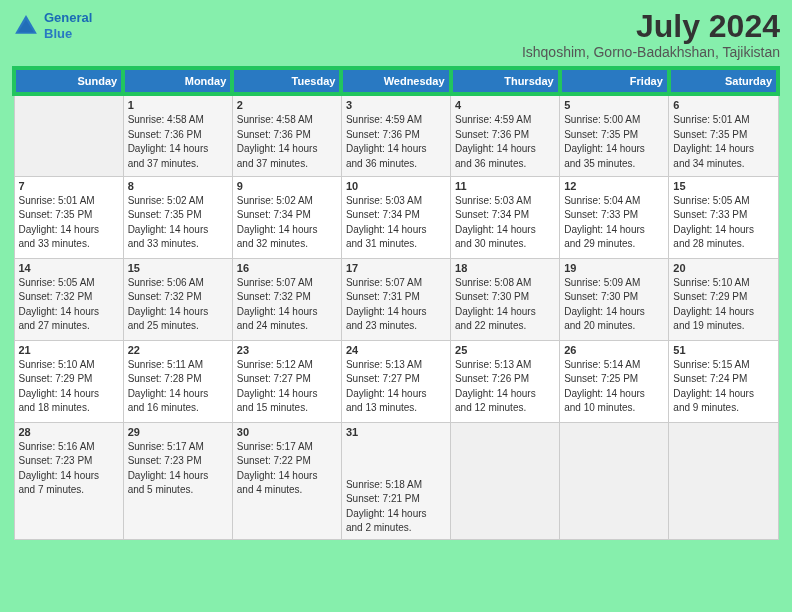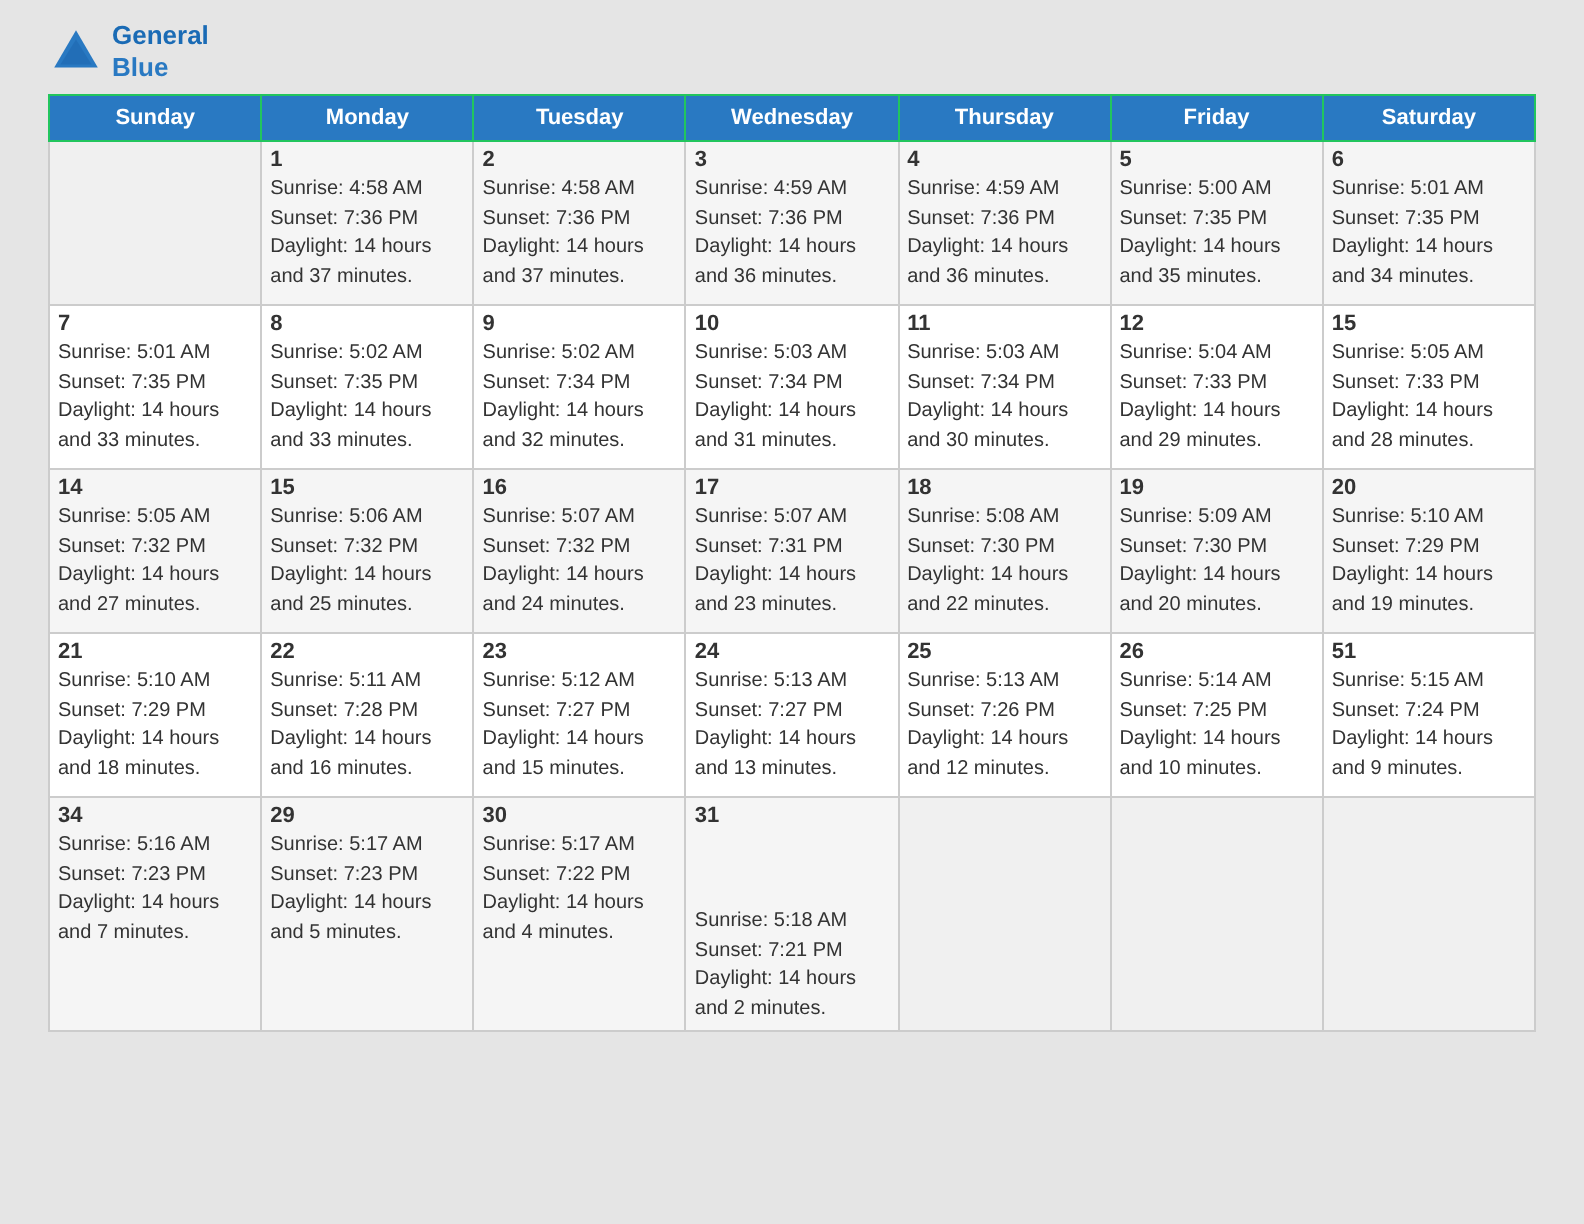--- a/index.html
+++ b/index.html
@@ -6,22 +6,22 @@
     body {
       font-family: Arial, sans-serif;
       background: #fff;
       width: 792px;
       height: 612px;
       overflow: hidden;
     }
     .page {
       width: 792px;
       height: 612px;
-      padding: 10px 24px;
-      background: #e5e5e5;
+      padding: 10px 12px;
+      background: #86efac;
     }
     .header {
       display: flex;
       justify-content: space-between;
       align-items: flex-start;
       margin-bottom: 6px;
     }
     .logo {
       display: flex;
       align-items: center;
@@ -58,22 +58,22 @@
       width: 100%;
       border-collapse: collapse;
       table-layout: fixed;
     }
     thead tr th {
       background-color: #2979c2;
       color: #fff;
       font-size: 11px;
       font-weight: bold;
       padding: 5px 4px;
-      text-align: center;
-      border: 1px solid #22c55e;
+      text-align: right;
+      border: 4px solid #22c55e;
     }
     tbody tr td {
       vertical-align: top;
       border: 1px solid #ccc;
       padding: 3px 4px;
       font-size: 9.5px;
       color: #333;
       height: 82px;
     }
     tbody tr:nth-child(odd) td {
@@ -106,20 +106,22 @@
       <svg class="logo-icon" viewBox="0 0 36 36">
         <polygon points="18,4 32,28 4,28" fill="#2979c2"></polygon>
         <polygon points="18,10 28,26 8,26" fill="#1a60a8" opacity="0.4"></polygon>
       </svg>
       <div class="logo-text">
         <div><span>General</span></div>
         <div><span style="color:#2979c2">Blue</span></div>
       </div>
     </div>
     <div class="title-block">
+      <div class="month-year">July 2024</div>
+      <div class="location">Ishqoshim, Gorno-Badakhshan, Tajikistan</div>
     </div>
   </div>
 
   <table>
     <thead>
       <tr>
         <th>Sunday</th>
         <th>Monday</th>
         <th>Tuesday</th>
         <th>Wednesday</th>
@@ -322,21 +324,21 @@
           <td>
             <span class="day-number">51</span>
             <div class="day-info" style="white-space: pre-line;">Sunrise: 5:15 AM
 Sunset: 7:24 PM
 Daylight: 14 hours
 and 9 minutes.</div>
           </td>
         </tr>
         <tr>
           <td>
-            <span class="day-number">34</span>
+            <span class="day-number">28</span>
             <div class="day-info" style="white-space: pre-line;">Sunrise: 5:16 AM
 Sunset: 7:23 PM
 Daylight: 14 hours
 and 7 minutes.</div>
           </td>
           <td>
             <span class="day-number">29</span>
             <div class="day-info" style="white-space: pre-line;">Sunrise: 5:17 AM
 Sunset: 7:23 PM
 Daylight: 14 hours

